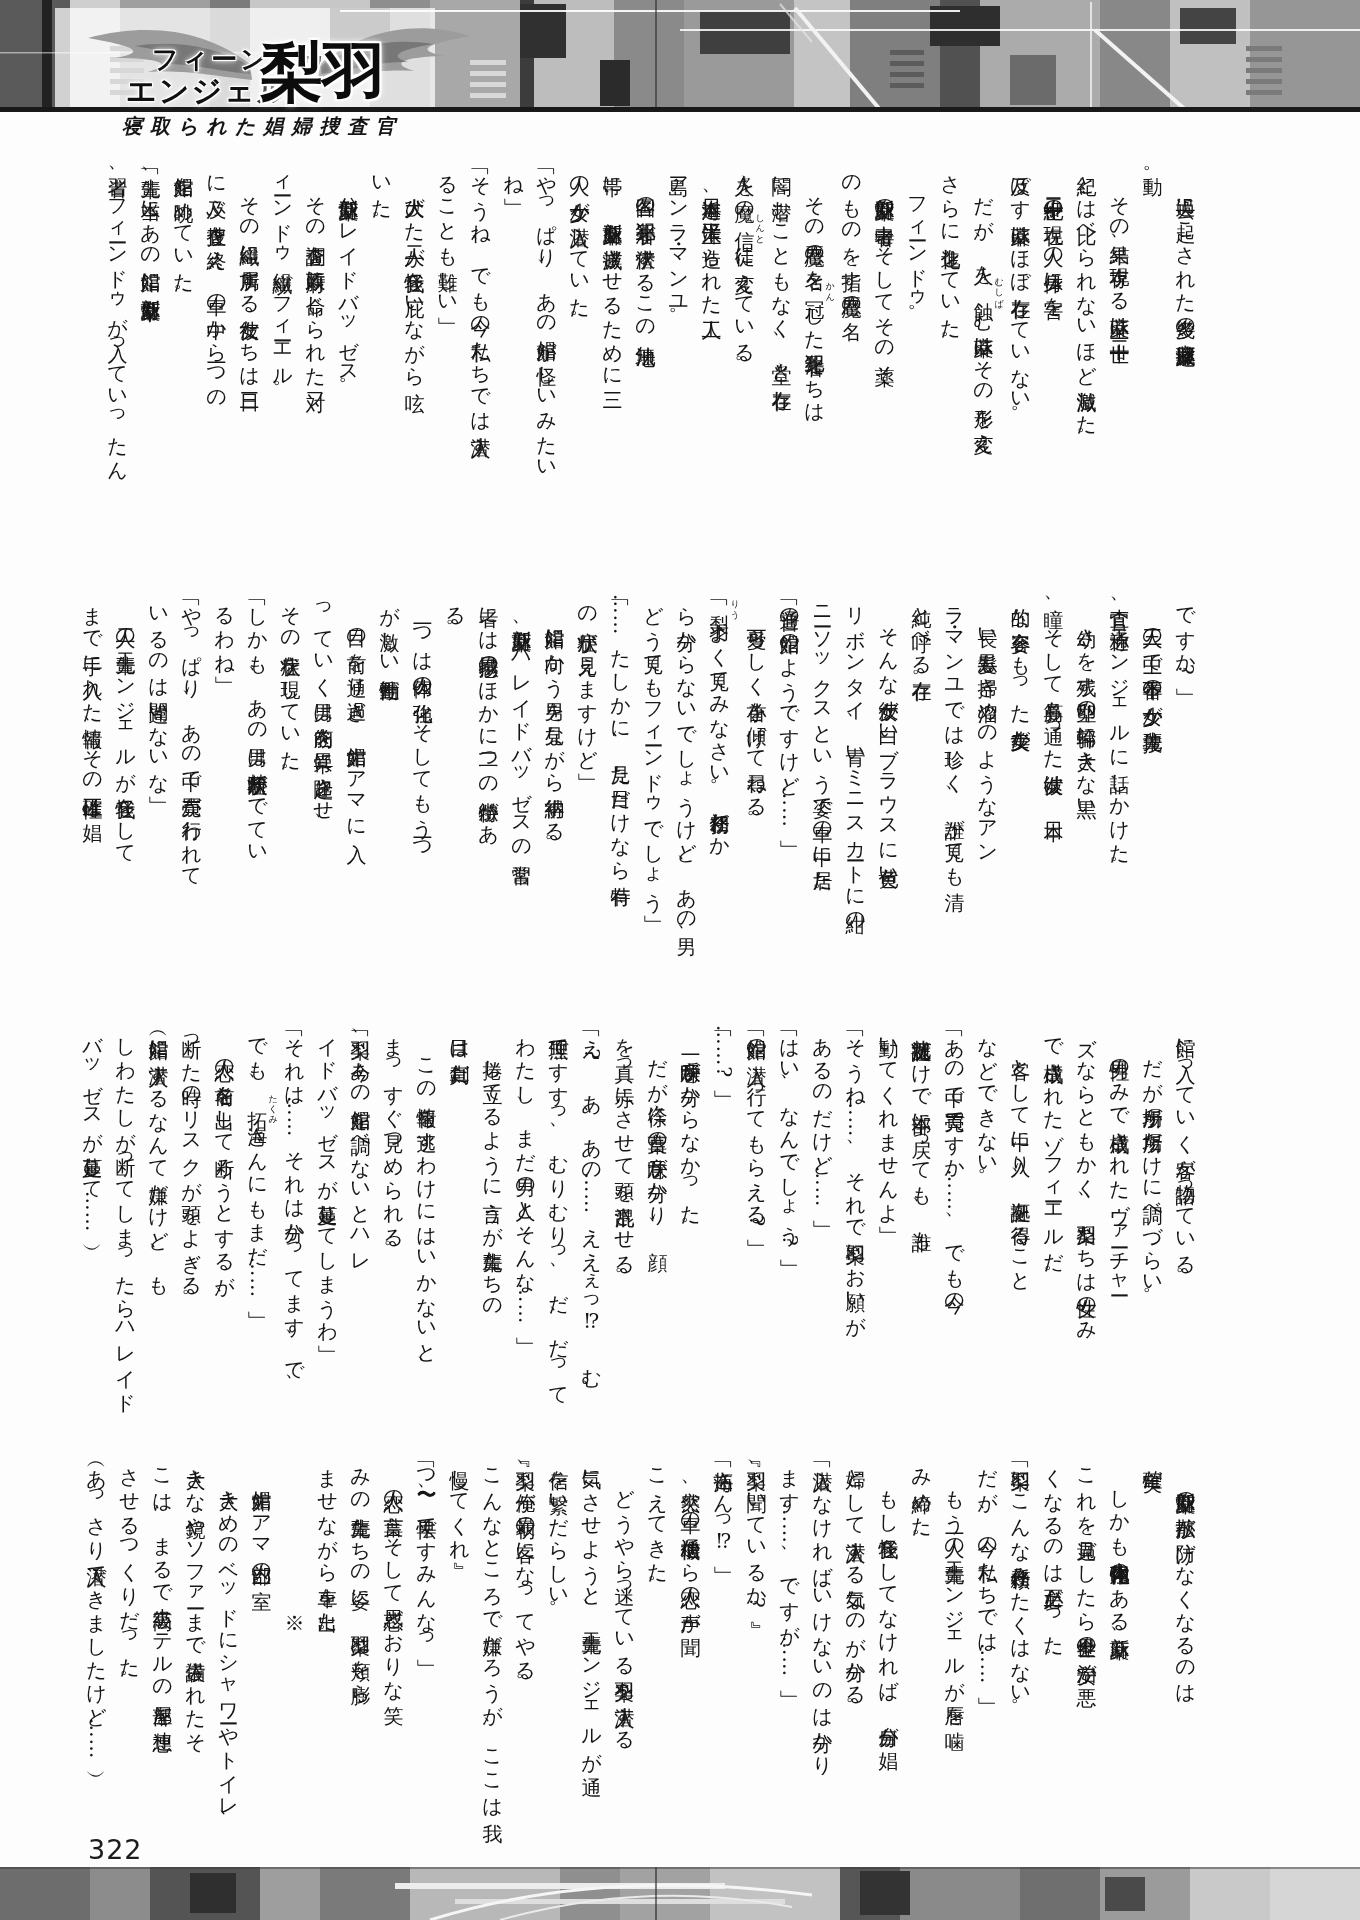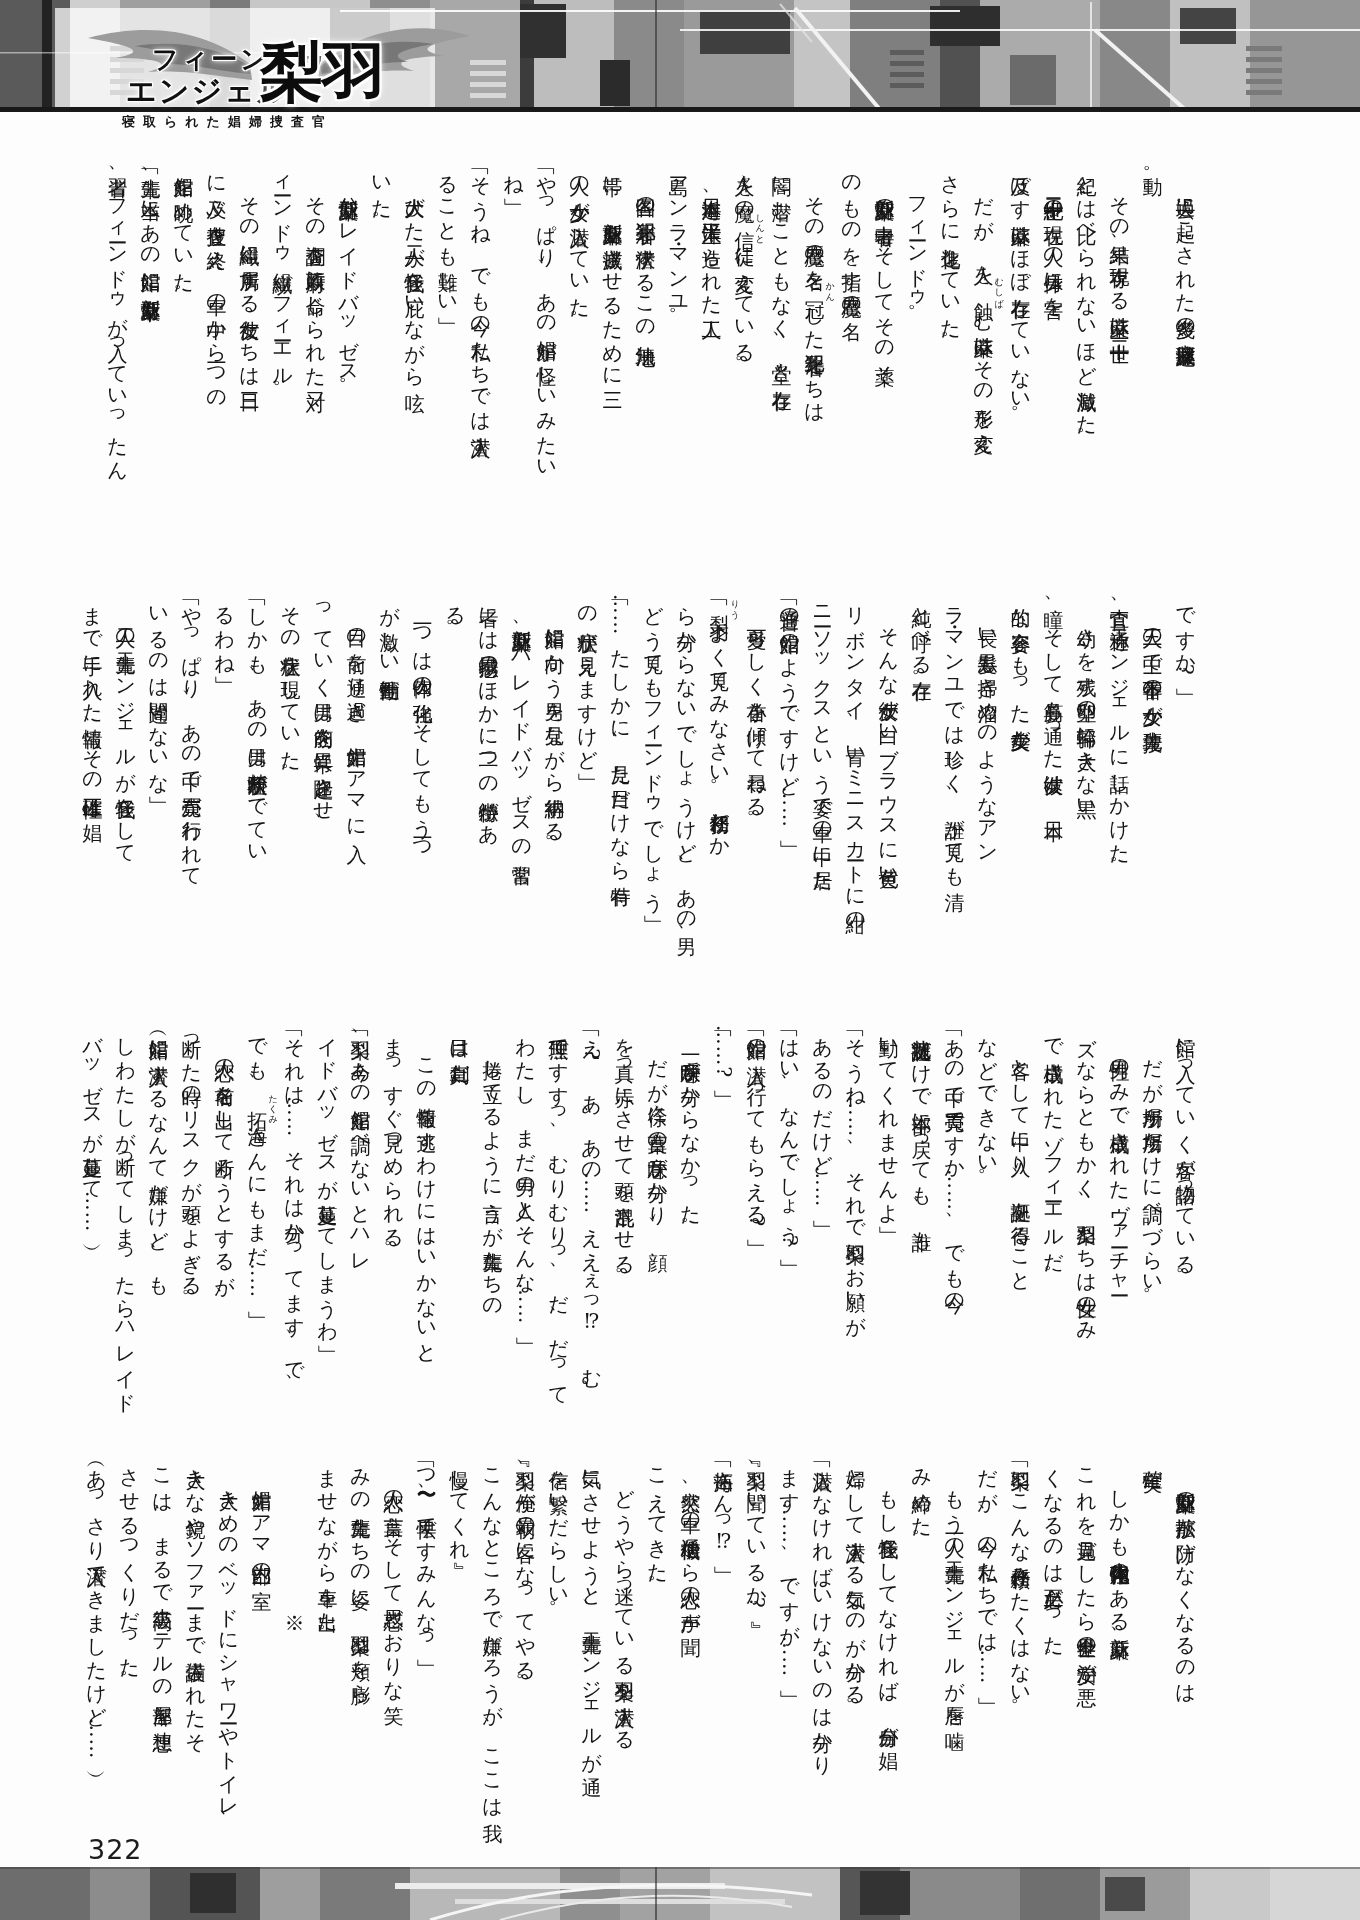--- a/index.html
+++ b/index.html
@@ -30,22 +30,22 @@
     position:absolute;left:260px;top:40px;
     font-family:"DejaVu Serif", serif;
     font-weight:bold;font-size:64px;line-height:1;letter-spacing:-2px;
     color:#0c0c0c;
     text-shadow:0 0 5px #fff,0 0 9px #fff,2px 2px 0 #fff,-2px -2px 0 #fff,2px -2px 0 #fff,-2px 2px 0 #fff;
     white-space:nowrap;
   }
   .series-subtitle{
     position:absolute;left:122px;top:114px;
     font-family:"DejaVu Serif", serif;
-    font-weight:bold;font-size:13px;letter-spacing:8px;
-    color:#151515;white-space:nowrap;line-height:1.2;
+    font-weight:bold;font-size:20px;letter-spacing:8px;
+    color:#151515;white-space:nowrap;line-height:1.2;font-style:italic;
   }
   
   .band{
     position:absolute;right:158px;height:396px;
     writing-mode:vertical-rl;
     font-size:20px;line-height:33px;letter-spacing:0.8px;
     color:#161616;
   }
   .band p{margin:0;padding:0;white-space:nowrap;}
   .band ruby rt{font-size:9px;letter-spacing:0;font-weight:normal;}

